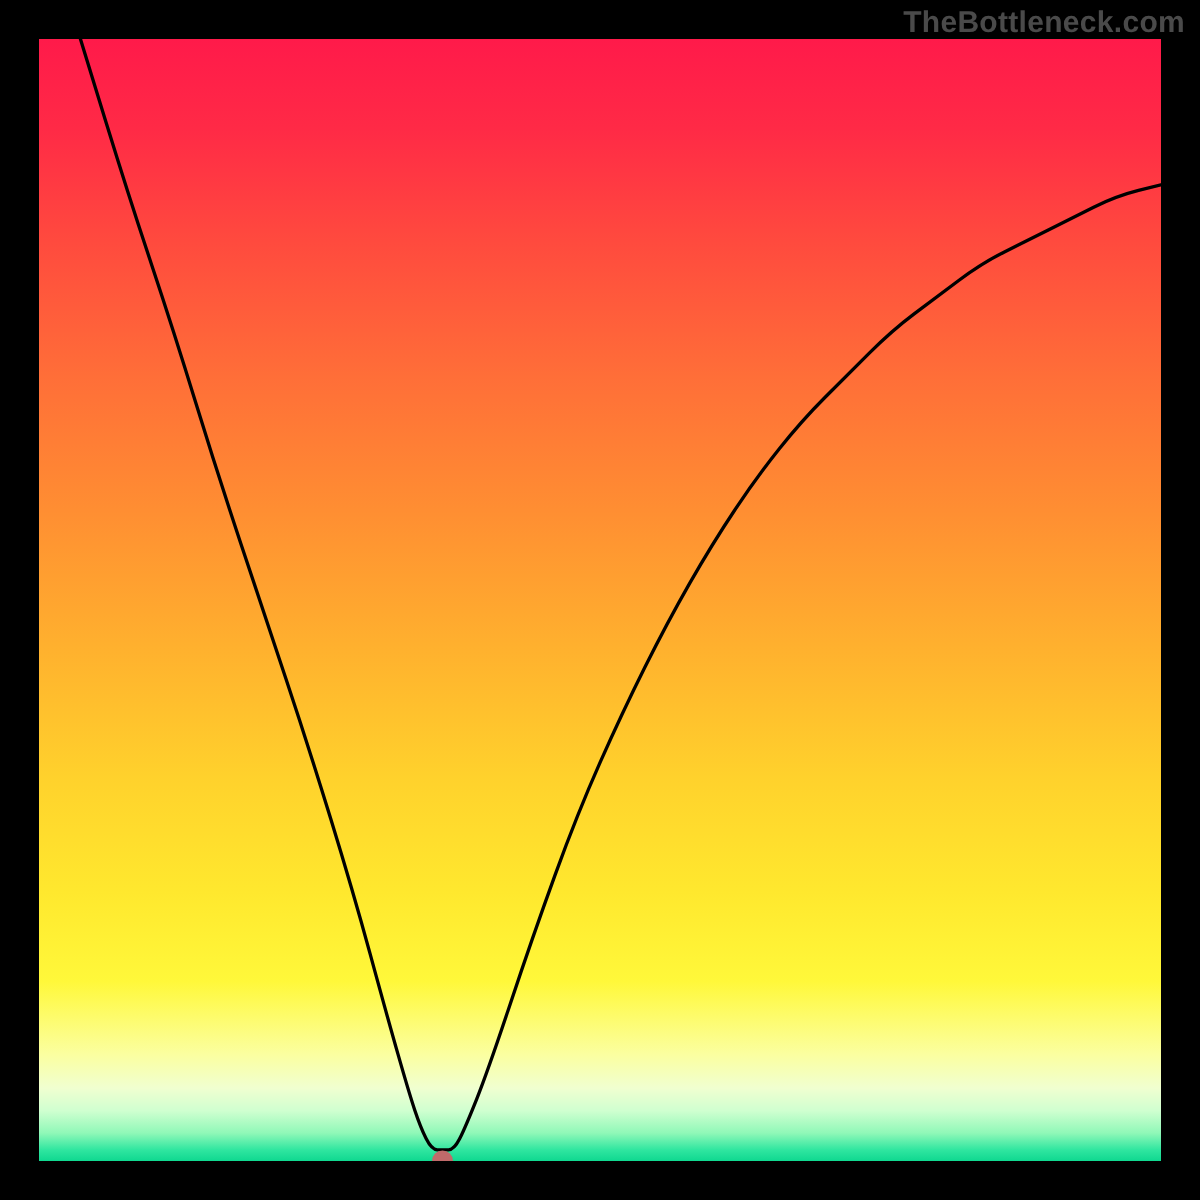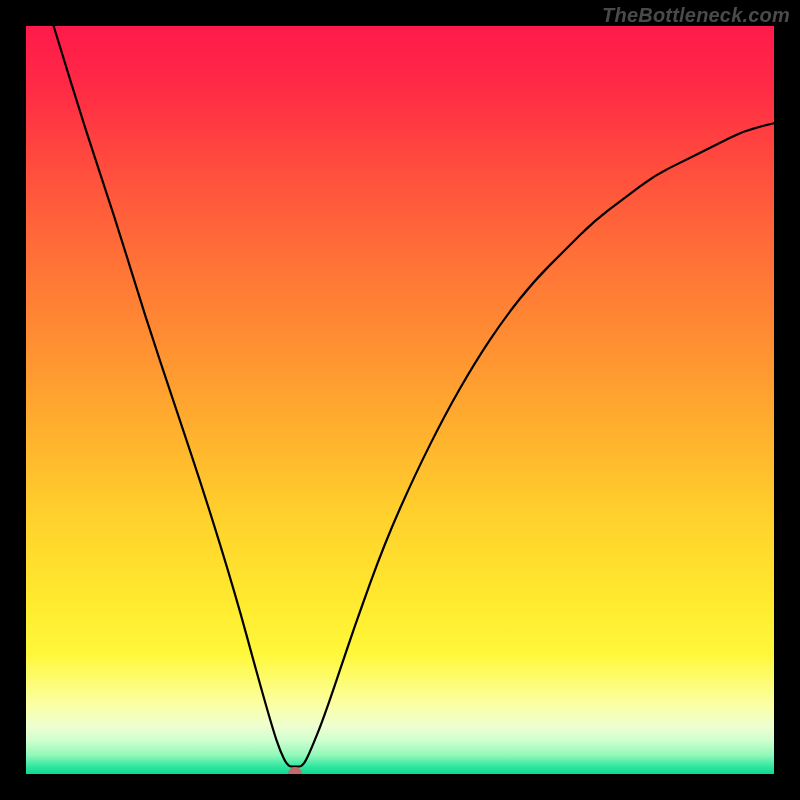--- a/index.html
+++ b/index.html
@@ -19,21 +19,20 @@
   }
   .watermark {
     position: absolute;
     top: 4px;
     right: 10px;
     color: #4a4a4a;
     font-size: 20px;
     font-weight: 600;
     letter-spacing: 0.2px;
     z-index: 10;
-    font-style: italic;
   }
   .plot {
     position: absolute;
     left: 26px;
     top: 26px;
     width: 748px;
     height: 748px;
     overflow: hidden;
   }
   .gradient {

